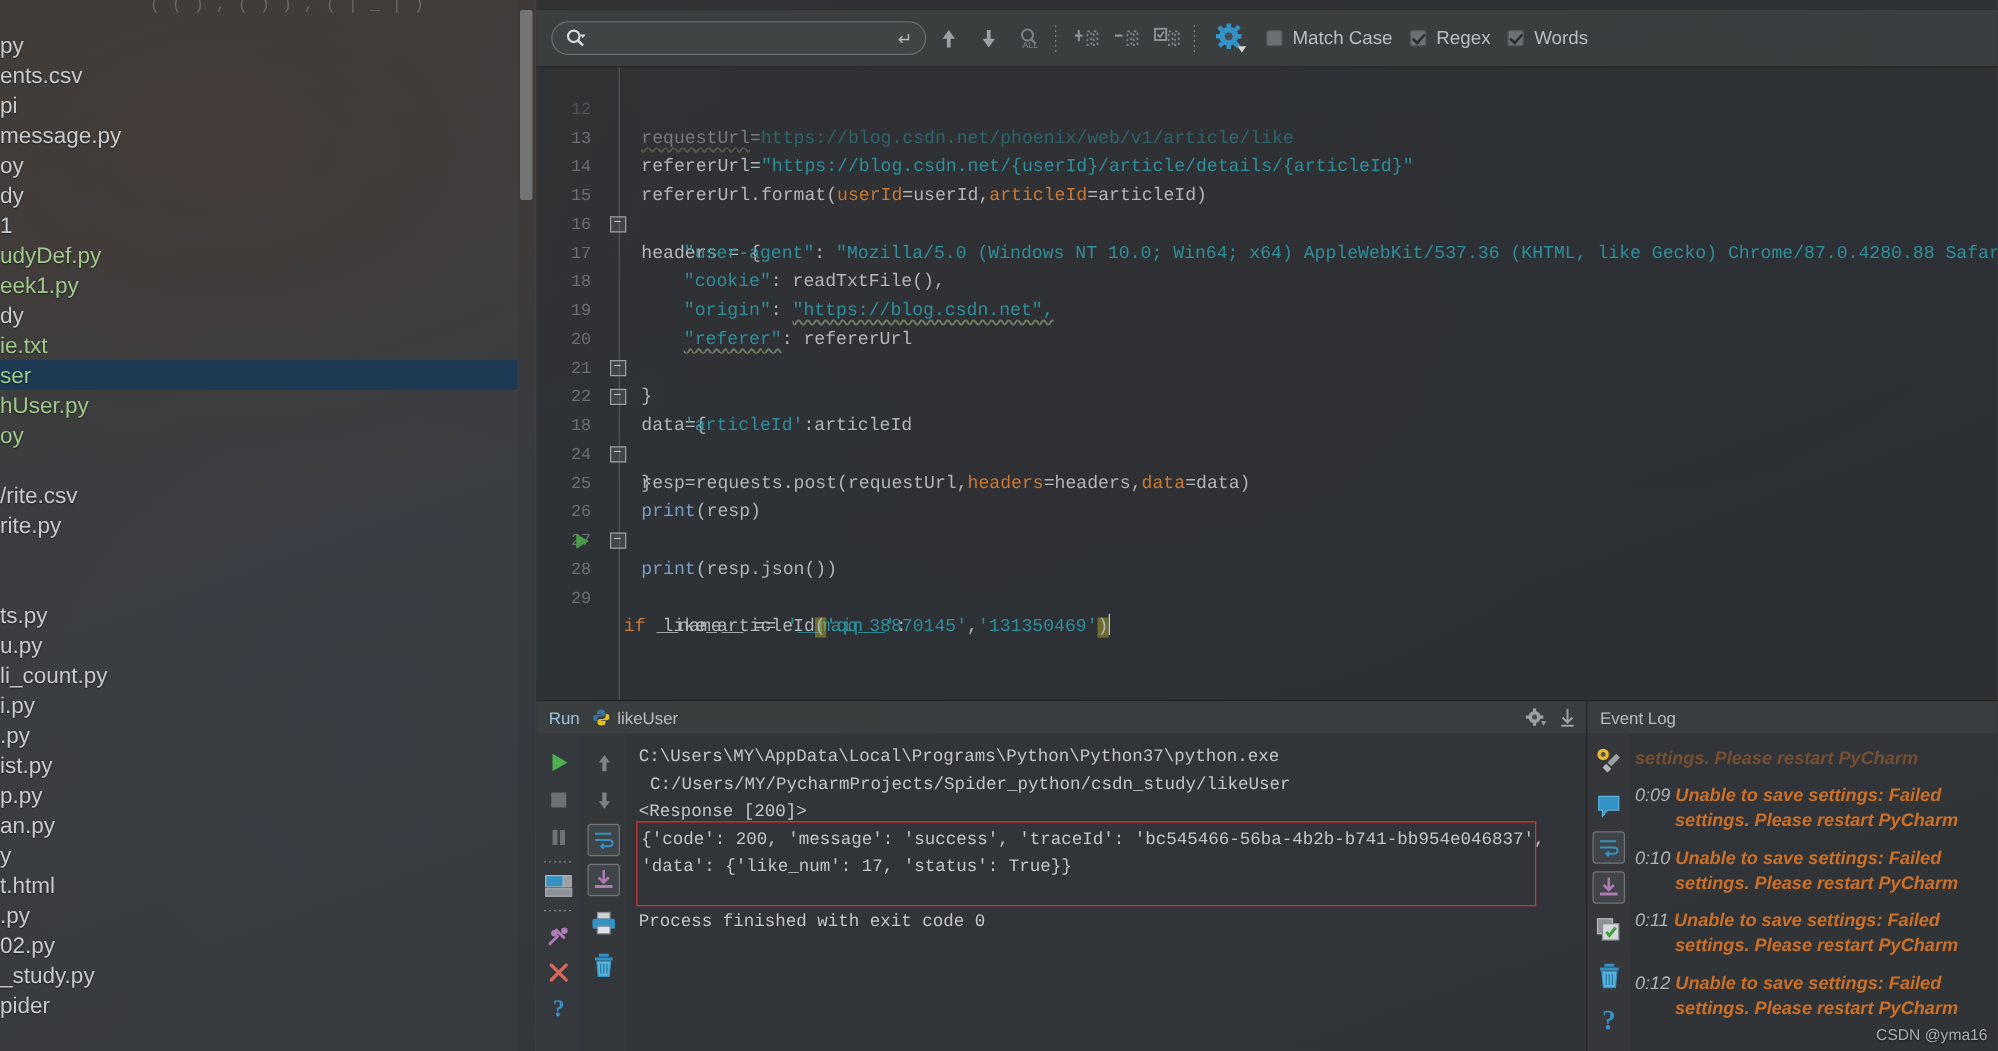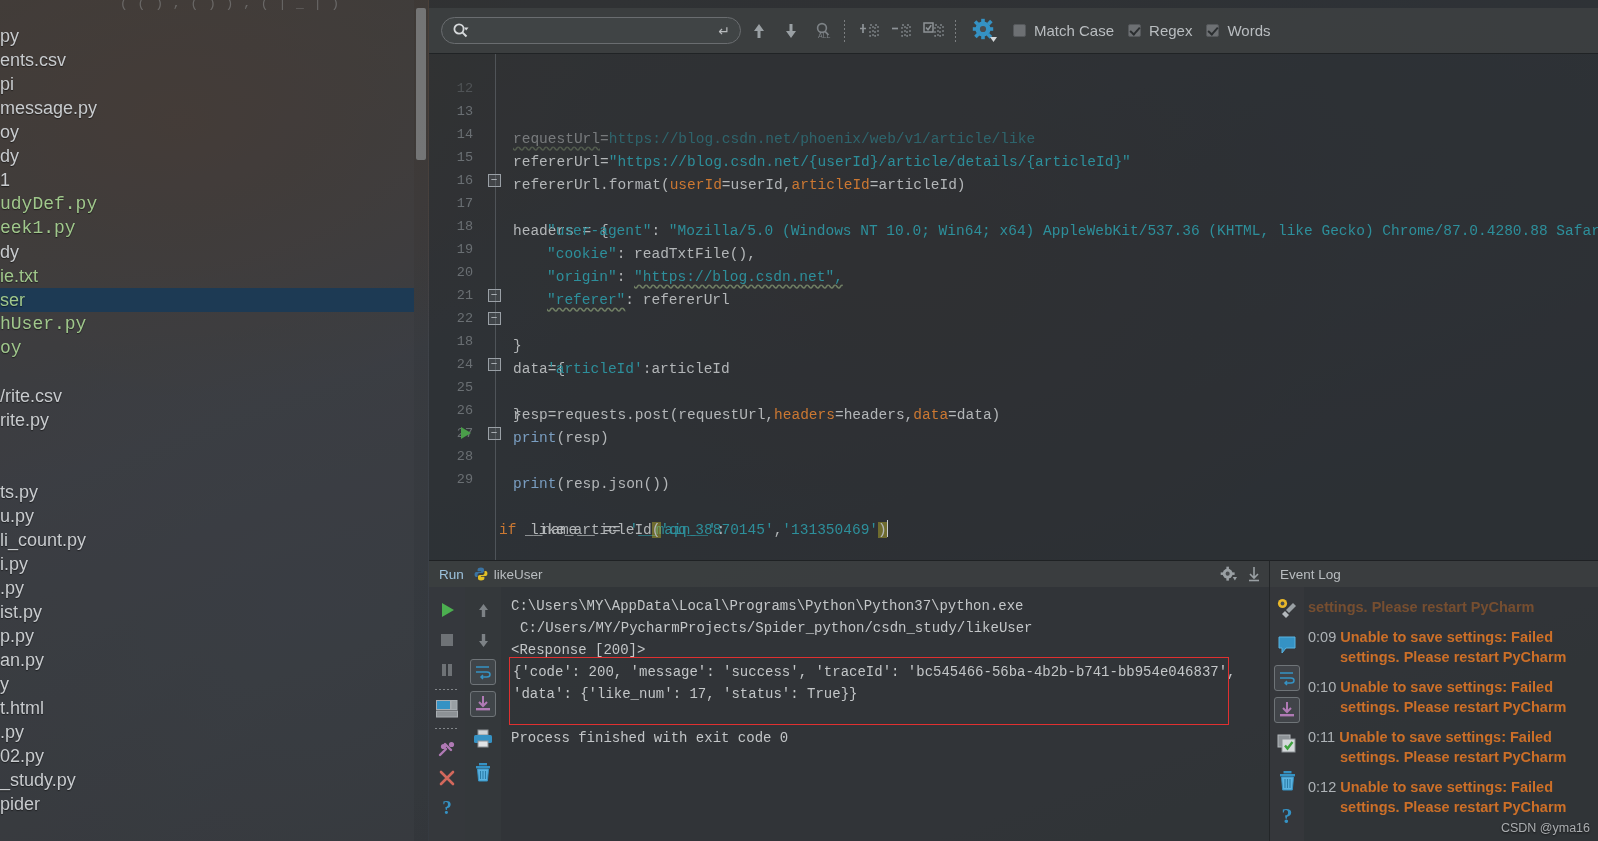--- a/index.html
+++ b/index.html
@@ -25,21 +25,21 @@
     overflow: hidden;
   }
   .file-row {
     height: 24px; line-height: 24px;
     font-size: 18px;
     color: #c8cbce;
     padding-left: 0px;
     white-space: nowrap;
     text-shadow: 0 1px 1px rgba(0,0,0,0.5);
   }
-  .file-row.py { color: #a0c88c; font-family: Liberation Mono, monospace; }
+  .file-row.py { color: #a0c88c; }
   .file-row.txt { color: #a0c88c; }
   .file-row.sel {
     background: #1d3a54;
     color: #a0c88c;
   }
   .file-row.plain { color: #c8cbce; }
   .file-row.blank { color: transparent; }
   
   #ghost-top {
     position: absolute; left: 120px; top: -4px;
@@ -113,21 +113,21 @@
   .ln {
     position: absolute; left: 0; width: 44px; text-align: right;
     color: #6a6f73; font-size: 13.5px;
   }
   .fold-col { position: absolute; left: 56px; width: 18px; text-align: center; color: #8b9096; }
   .fold-box {
     display: inline-block; width: 13px; height: 13px;
     border: 1px solid #9aa0a6; background: rgba(120,126,132,0.25);
     line-height: 11px; font-size: 11px; color: #c0c5ca; vertical-align: middle;
   }
-  .code-txt { position: absolute; left: 84px; color: #b3b6b8; margin-top: 28px; }
+  .code-txt { position: absolute; left: 84px; color: #b3b6b8; }
   #gutter-line {
     position: absolute; left: 66px; top: 54px; width: 1px; height: 506px;
     background: rgba(120,126,132,0.45);
   }
   .tok-str { color: #2d8f9b; }
   .tok-kw  { color: #cc7832; }
   .tok-fn  { color: #7a9ec2; }
   .tok-param { color: #cc7832; }
   .tok-plain { color: #b3b6b8; }
   .tok-paren-hl { background: rgba(190,180,40,0.45); }
@@ -196,21 +196,21 @@
     height: 26px; display: flex; align-items: center; padding-left: 10px;
     background: rgba(60,63,65,0.85); color: #b9bdc0; font-size: 13.5px;
   }
   #el-toolbar {
     position: absolute; left: 0; top: 26px; width: 34px; height: 255px;
     background: rgba(56,59,62,0.6);
     display: flex; flex-direction: column; align-items: center; padding-top: 6px; gap: 6px;
   }
   #el-body {
     position: absolute; left: 34px; top: 26px; width: 295px; height: 255px;
-    overflow: hidden; padding: 0 4px;
+    overflow: hidden; padding: 0 4px; font-style: italic;
   }
   .el-entry { margin-top: 10px; font-size: 14.5px; line-height: 20px; font-weight: bold; }
   .el-time { color: #aeb3b7; font-weight: normal; }
   .el-msg { color: #cc6f28; }
   .el-entry.faded .el-msg { color: rgba(204,111,40,0.45); }
   #watermark {
     position: absolute; right: 8px; bottom: 6px;
     color: rgba(215,218,220,0.75); font-size: 12.5px;
     font-family: "Liberation Sans", sans-serif;
     text-shadow: 0 1px 2px rgba(0,0,0,0.6);

